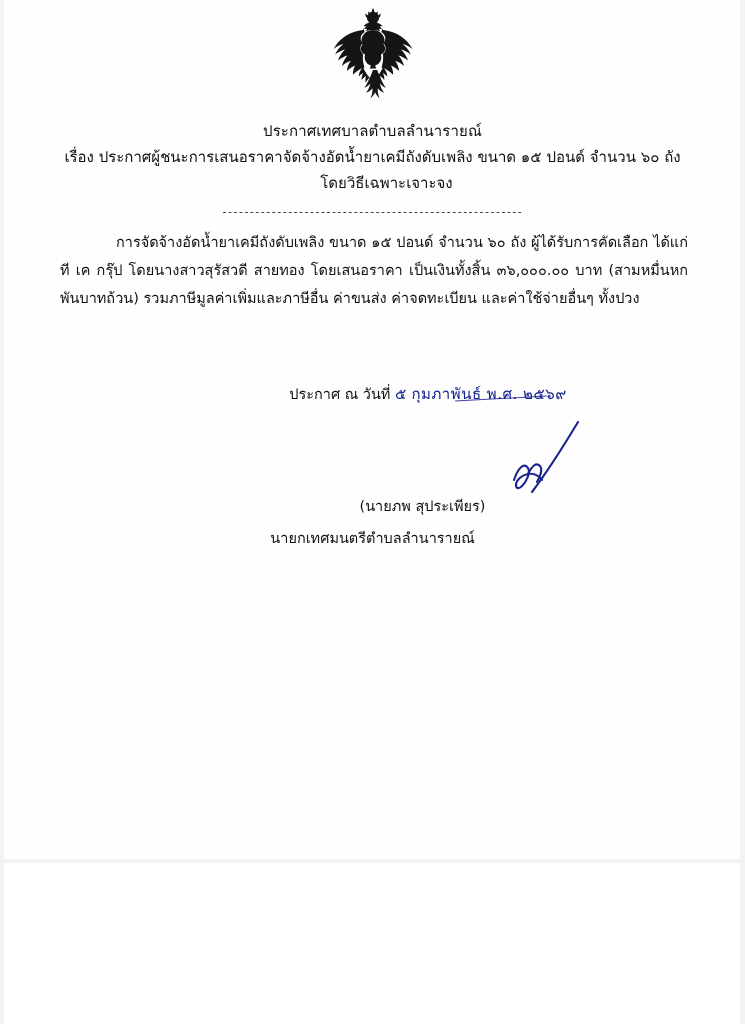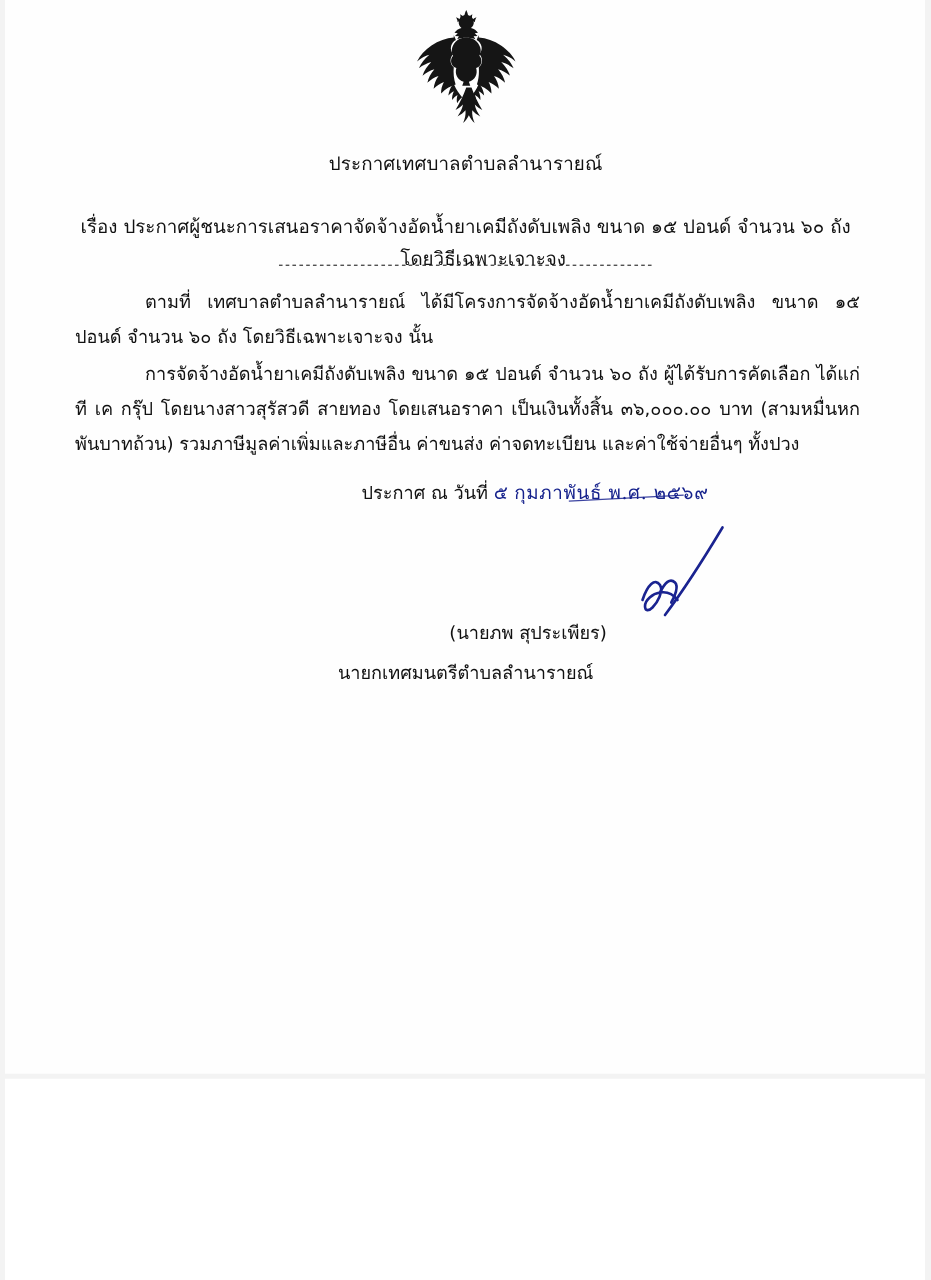--- a/index.html
+++ b/index.html
@@ -45,21 +45,20 @@
     text-align: center;
   }
   .line-title {
     font-size: 15px;
     line-height: 26px;
     letter-spacing: 0.1px;
   }
   .line-subject {
     font-size: 15px;
     line-height: 26px;
-    margin-top: 24px;
   }
   .line-method {
     font-size: 15px;
     line-height: 26px;
     padding-left: 28px;
   }
   .divider {
     position: absolute;
     top: 205px;
     left: 50%;
@@ -186,21 +185,20 @@
 
   <div class="doc-header">
     <div class="line-title">ประกาศเทศบาลตำบลลำนารายณ์</div>
     <div class="line-subject">เรื่อง ประกาศผู้ชนะการเสนอราคาจัดจ้างอัดน้ำยาเคมีถังดับเพลิง ขนาด ๑๕ ปอนด์ จำนวน ๖๐ ถัง</div>
     <div class="line-method">โดยวิธีเฉพาะเจาะจง</div>
   </div>
 
   <div class="divider">-------------------------------------------------------------</div>
 
   <div class="body-block">
-    <p class="para"><span class="indent"></span><span>ตามที่ เทศบาลตำบลลำนารายณ์ ได้มีโครงการจัดจ้างอัดน้ำยาเคมีถังดับเพลิง ขนาด ๑๕ ปอนด์ จำนวน ๖๐ ถัง โดยวิธีเฉพาะเจาะจง  นั้น</span></p>
     <p class="para"><span class="indent"></span><span>การจัดจ้างอัดน้ำยาเคมีถังดับเพลิง ขนาด ๑๕ ปอนด์ จำนวน ๖๐ ถัง ผู้ได้รับการคัดเลือก ได้แก่ ที เค กรุ๊ป โดยนางสาวสุรัสวดี  สายทอง  โดยเสนอราคา เป็นเงินทั้งสิ้น ๓๖,๐๐๐.๐๐ บาท (สามหมื่นหกพันบาทถ้วน) รวมภาษีมูลค่าเพิ่มและภาษีอื่น ค่าขนส่ง ค่าจดทะเบียน และค่าใช้จ่ายอื่นๆ ทั้งปวง</span></p>
   </div>
 
   <div class="date-line">
     <span>ประกาศ ณ วันที่</span>
     <span class="date-hand">๕</span>
     <span class="date-hand">กุมภาพันธ์ พ.ศ. ๒๕๖๙</span>
   </div>
   <div class="date-strike"></div>
 

